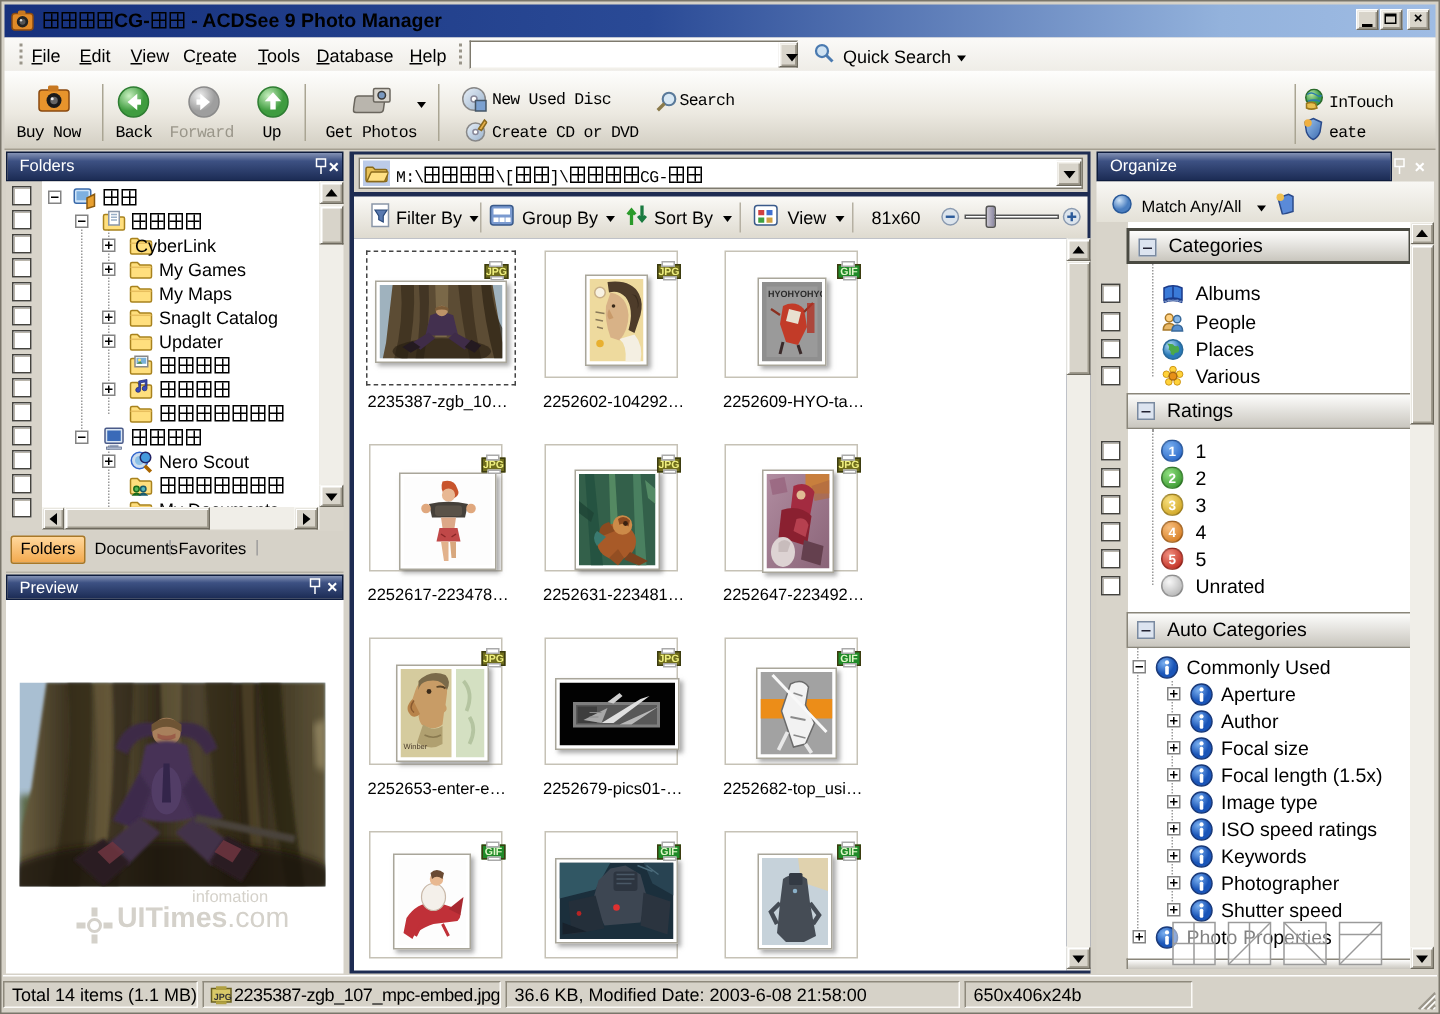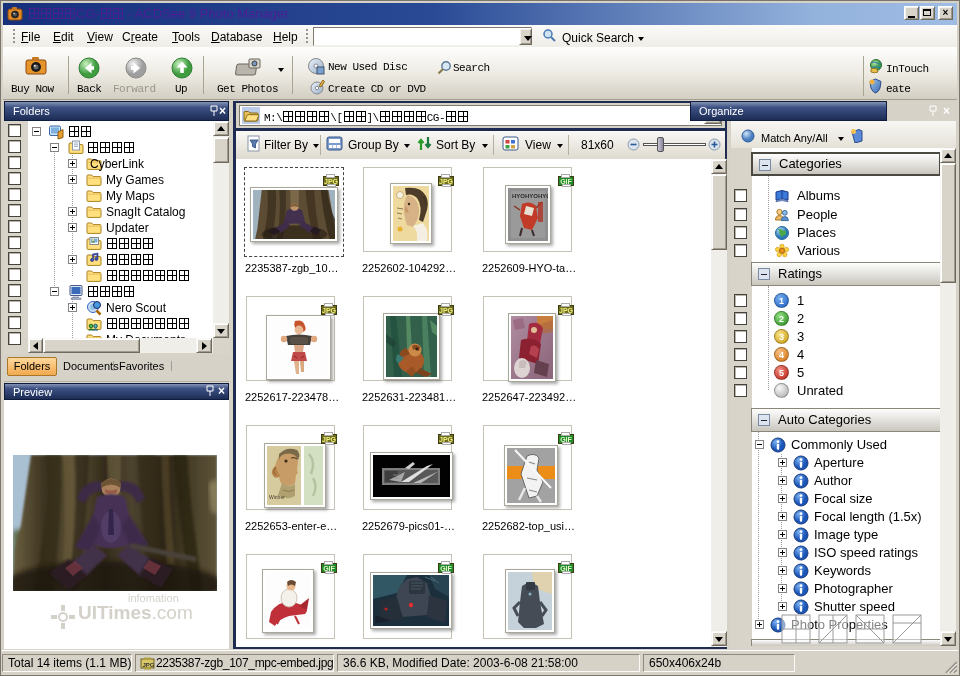--- a/index.html
+++ b/index.html
@@ -138,21 +138,21 @@
 <div class="abs" style="left:3px;top:3px;width:954px;height:22px;background:linear-gradient(90deg,#16307c 0,#2a4a96 45%,#93b2dc 85%,#9fbce4 100%)"></div>
 <div class="abs" style="left:7px;top:6px;width:16px;height:16px">
 <svg width="16" height="16">
       <rect x="1" y="3" width="14" height="11" rx="2" fill="#e08a28" stroke="#8a4a10"></rect>
       <rect x="5" y="1" width="5" height="3" rx="1" fill="#c87820"></rect>
       <circle cx="8" cy="8.5" r="3.8" fill="#222"></circle>
       <circle cx="8" cy="8.5" r="2" fill="#555"></circle>
       <circle cx="7" cy="7.5" r="0.8" fill="#ddd"></circle>
     </svg>
 </div>
-<div class="abs" style="left:28px;top:6px;color:#4c1d95;font-weight:normal;font-size:13px;white-space:nowrap"><span class="cj"></span><span class="cj"></span><span class="cj"></span><span class="cj"></span>CG-<span class="cj"></span><span class="cj"></span> - ACDSee 9 Photo Manager</div>
+<div class="abs" style="left:28px;top:6px;color:#000000;font-weight:bold;font-size:13px;white-space:nowrap"><span class="cj"></span><span class="cj"></span><span class="cj"></span><span class="cj"></span>CG-<span class="cj"></span><span class="cj"></span> - ACDSee 9 Photo Manager</div>
 <div class="rb abs" style="left:904px;top:6px;width:15px;height:14px">
     <div class="abs" style="left:3px;top:9px;width:7px;height:2px;background:#000"></div>
   </div>
 <div class="rb abs" style="left:920px;top:6px;width:15px;height:14px">
     <div class="abs" style="left:2px;top:2px;width:8px;height:7px;border:1px solid #000;border-top:2px solid #000"></div>
   </div>
 <div class="rb abs" style="left:938px;top:6px;width:15px;height:14px;font:bold 10px 'Liberation Sans';text-align:center;line-height:12px">×</div>
 
 <div class="abs" style="left:3px;top:25px;width:954px;height:22px;background:linear-gradient(180deg,#fbfaf8,#efede7)"></div>
 <div class="abs" style="left:13px;top:29px;width:3px;height:14px;border-left:2px dotted #9a958a"></div>
@@ -817,21 +817,21 @@
 
 <div class="abs" style="left:711px;top:159px;width:16px;height:488px;background:#f0eee8"></div>
 <div class="sbtn" style="left:711px;top:159px;width:16px;height:15px">
     <span class="tri u" style="left:3px;top:4px"></span>
   </div>
 <div class="sbtn" style="left:711px;top:174px;width:16px;height:76px"></div>
 <div class="sbtn" style="left:711px;top:631px;width:16px;height:15px">
     <span class="tri d" style="left:3px;top:5px"></span>
   </div>
 
-<div class="phd abs" style="left:690px;top:101px;width:197px;height:20px">Organize</div>
+<div class="phd abs" style="left:731px;top:101px;width:197px;height:20px">Organize</div>
 <div class="abs" style="left:928px;top:105px"><svg width="10" height="12">
       <path d="M2 1 h6 v5 h-6 z M5 6 v5" stroke="#fff" fill="none"></path>
     </svg></div>
 <div class="hx" style="left:943px;top:104px">×</div>
 <div class="abs" style="left:731px;top:121px;width:225px;height:27px;background:linear-gradient(180deg,#f8f7f4,#e4e1d7)"></div>
 <div class="abs" style="left:741px;top:129px"><svg width="14" height="14">
       <circle cx="7" cy="7" r="6" fill="url(#gbl)" stroke="#2a5a9a"></circle>
       <defs>
         <radialGradient id="gbl" cx="35%" cy="30%">
           <stop offset="0" stop-color="#cfe4f8"></stop>

